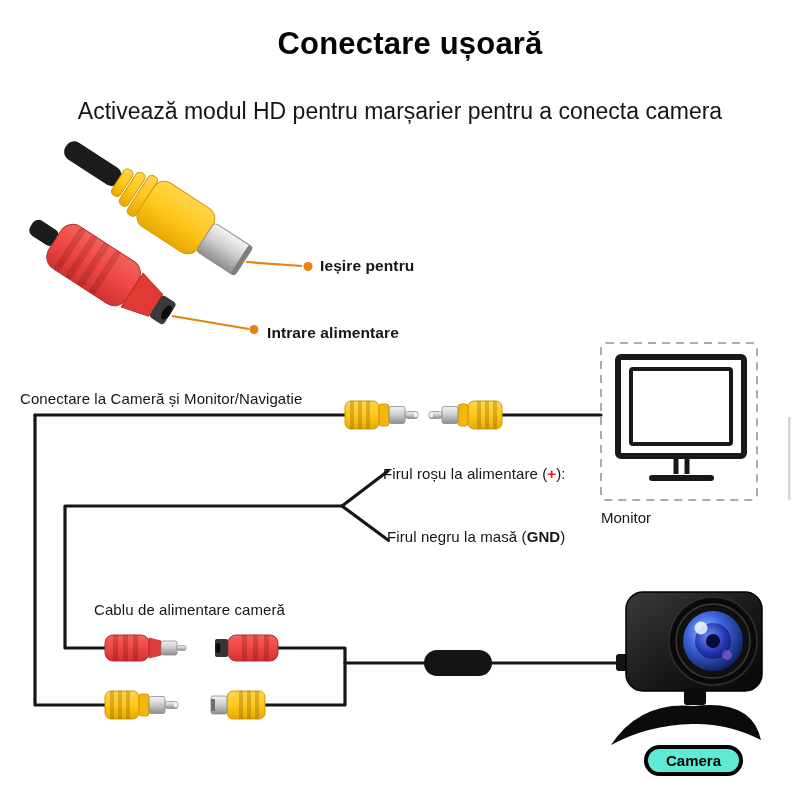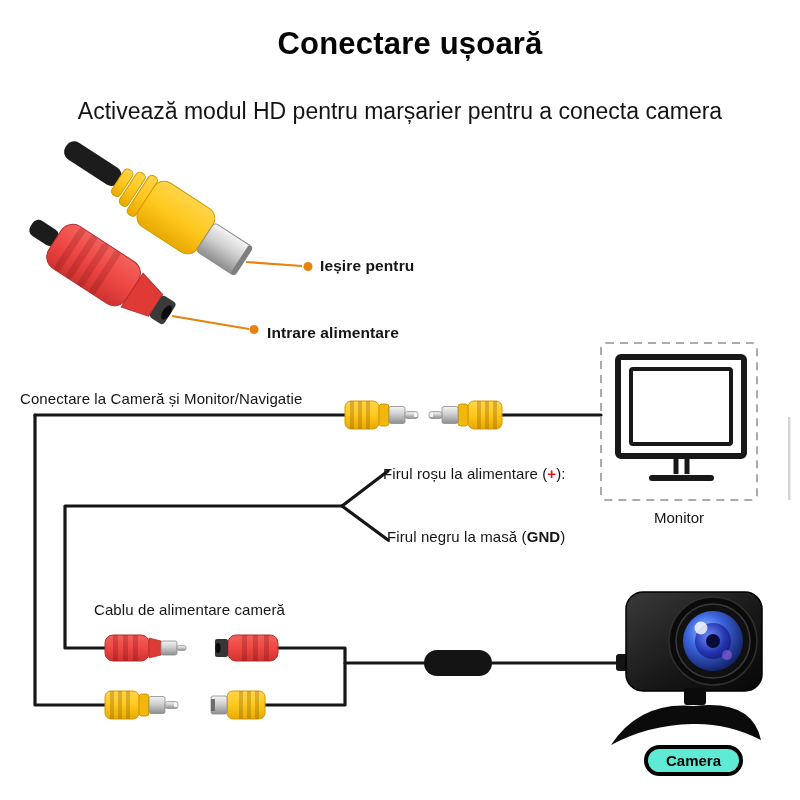--- a/index.html
+++ b/index.html
@@ -24,21 +24,21 @@
     text-align: center; font-size: 23px; font-weight: 500; color: #141414;
   }
   .lbl {
     position: absolute; color: #151515; font-size: 15px; font-weight: 500;
     letter-spacing: 0.1px; white-space: nowrap;
   }
   .callout { font-weight: 600; font-size: 15.5px; }
   .two-line { line-height: 25px; }
   .monitor-label {
     position: absolute; left: 601px; top: 507px; width: 156px;
-    text-align: center; line-height: 21px; font-size: 15px; font-weight: 500;
+    line-height: 21px; font-size: 15px; font-weight: 500;
     color: #151515;
   }
   .badge {
     position: absolute; left: 644px; top: 745px; width: 99px; height: 31px;
     background: #5eead4; border: 4px solid #000000; border-radius: 17px;
     display: flex; align-items: center; justify-content: center;
     font-weight: 700; font-size: 15px; color: #000000;
   }
   .plus { color: #e01818; font-weight: 700; }
   .gnd { font-weight: 700; }

